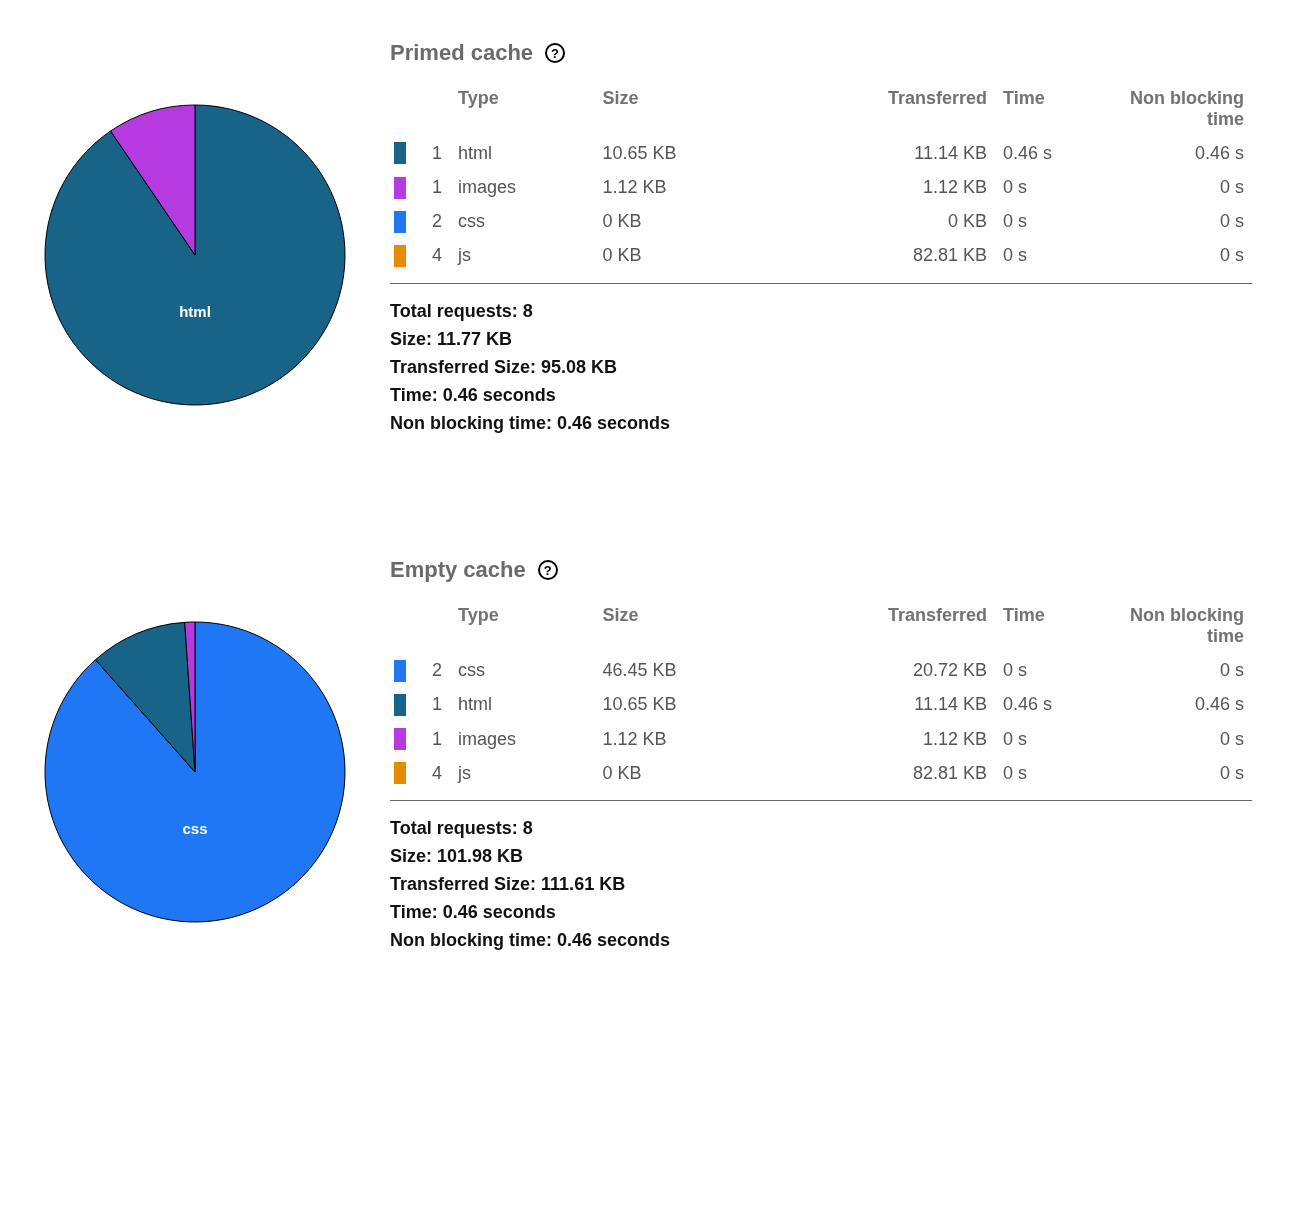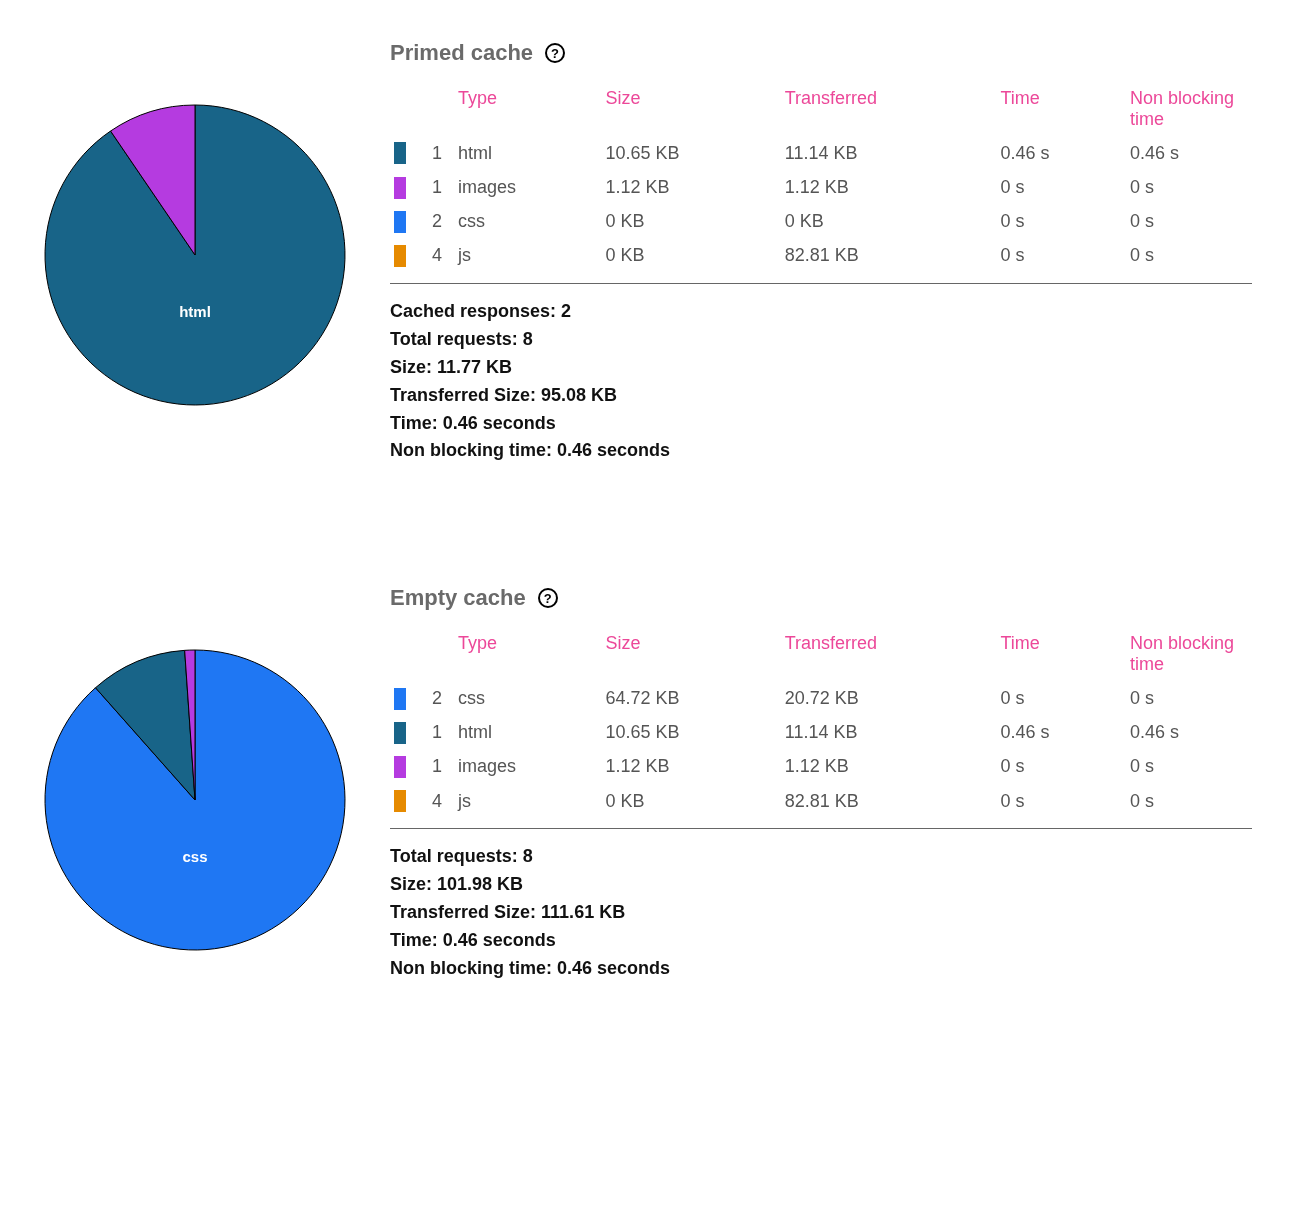--- a/index.html
+++ b/index.html
@@ -58,27 +58,27 @@
     color: #000;
     cursor: pointer;
   }
   table {
     width: 100%;
     border-collapse: collapse;
     font-size: 18px;
   }
   thead th {
     text-align: left;
-    font-weight: 400;
-    color: #ec4899;
+    font-weight: 700;
+    color: #737373;
     padding: 6px 8px;
     vertical-align: top;
     margin-top: 15px;
   }
-  thead th.num, tbody td.num { }
+  thead th.num, tbody td.num { text-align: right; }
   thead th.swatch-h, tbody td.swatch-c { width: 18px; padding: 6px 4px; }
   tbody td {
     padding: 5px 8px;
     color: #555;
     vertical-align: middle;
   }
   .count-cell { text-align: right; width: 40px; color: #555; }
   .swatch {
     display: inline-block;
     width: 12px;
@@ -163,21 +163,20 @@
             <td>js</td>
             <td>0 KB</td>
             <td class="num">82.81 KB</td>
             <td>0 s</td>
             <td class="num">0 s</td>
           </tr>
         </tbody>
     </table>
     <hr class="divider">
     <div class="summary">
-      <div class="summary-row"><span class="label">Cached responses:</span> <span class="val">2</span></div>
       <div class="summary-row"><span class="label">Total requests:</span> <span class="val">8</span></div>
       <div class="summary-row"><span class="label">Size:</span> <span class="val">11.77 KB</span></div>
       <div class="summary-row"><span class="label">Transferred Size:</span> <span class="val">95.08 KB</span></div>
       <div class="summary-row"><span class="label">Time:</span> <span class="val">0.46 seconds</span></div>
       <div class="summary-row"><span class="label">Non blocking time:</span> <span class="val">0.46 seconds</span></div>
     </div>
   </div>
 </div>
 
 <div class="section">
@@ -206,21 +205,21 @@
           <th class="num">Transferred</th>
           <th>Time</th>
           <th class="num" style="width:130px">Non blocking time</th>
         </tr>
       </thead>
       <tbody id="empty-body">
           <tr>
             <td class="swatch-c"><span class="swatch" style="background:#1f77f3"></span></td>
             <td class="count-cell">2</td>
             <td>css</td>
-            <td>64.72 KB</td>
+            <td>46.45 KB</td>
             <td class="num">20.72 KB</td>
             <td>0 s</td>
             <td class="num">0 s</td>
           </tr>
           <tr>
             <td class="swatch-c"><span class="swatch" style="background:#186488"></span></td>
             <td class="count-cell">1</td>
             <td>html</td>
             <td>10.65 KB</td>
             <td class="num">11.14 KB</td>

